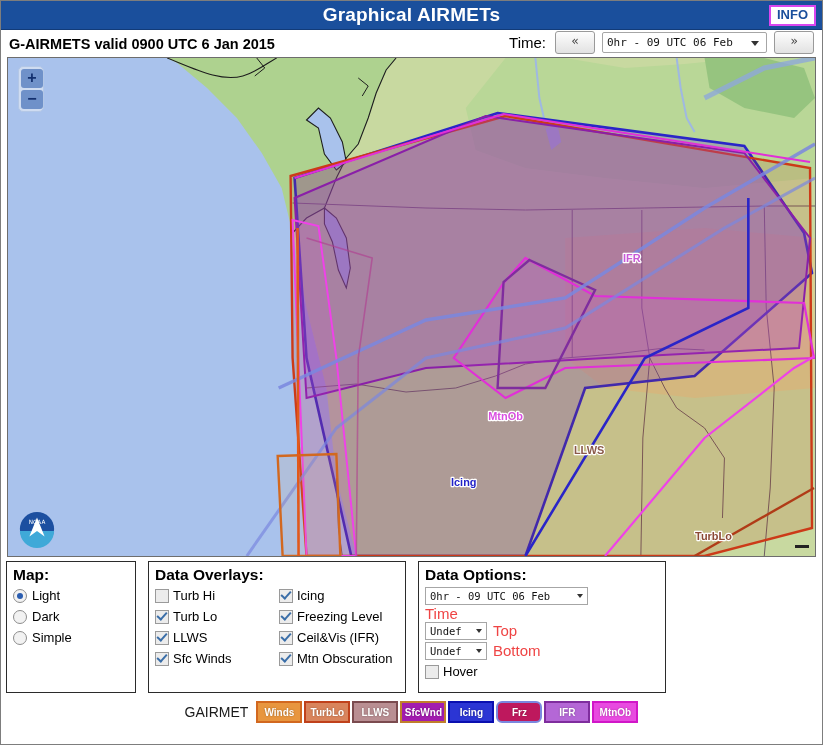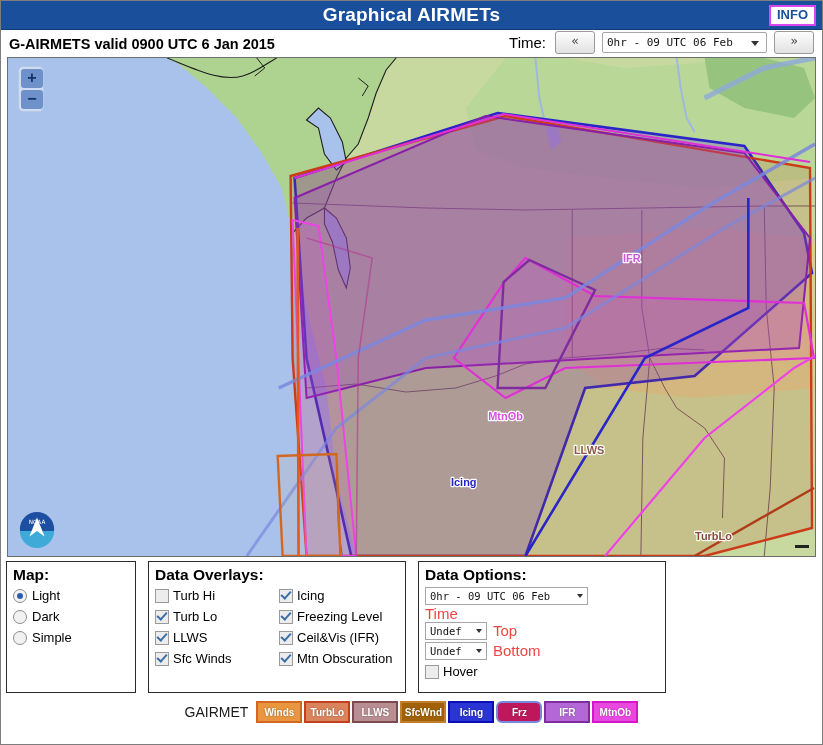--- a/index.html
+++ b/index.html
@@ -524,20 +524,20 @@
       </div>
     </div>
 
   </div>
 
   <div class="legend">
     <span class="legend-title">GAIRMET</span>
     <div class="swatch" style="background-color: rgb(232, 150, 63); border-color: rgb(210, 104, 31);">Winds</div>
     <div class="swatch" style="background-color: rgb(217, 132, 92); border-color: rgb(192, 65, 27);">TurbLo</div>
     <div class="swatch" style="background-color: rgb(185, 142, 146); border-color: rgb(123, 75, 79);">LLWS</div>
-    <div class="swatch" style="background-color: #a16207; border-color: rgb(192, 127, 43);">SfcWnd</div>
+    <div class="swatch" style="background-color: #a21caf; border-color: rgb(192, 127, 43);">SfcWnd</div>
     <div class="swatch" style="background-color: rgb(43, 53, 212); border-color: rgb(10, 15, 176);">Icing</div>
     <div class="swatch" style="background-color: #be185d; border-color: rgb(122, 135, 223); border-radius: 6px;">Frz</div>
     <div class="swatch" style="background-color: rgb(180, 103, 214); border-color: rgb(127, 45, 158);">IFR</div>
     <div class="swatch" style="background-color: rgb(232, 74, 224); border-color: rgb(209, 23, 200);">MtnOb</div>
   </div>
 
 </div>
 
 </body></html>

